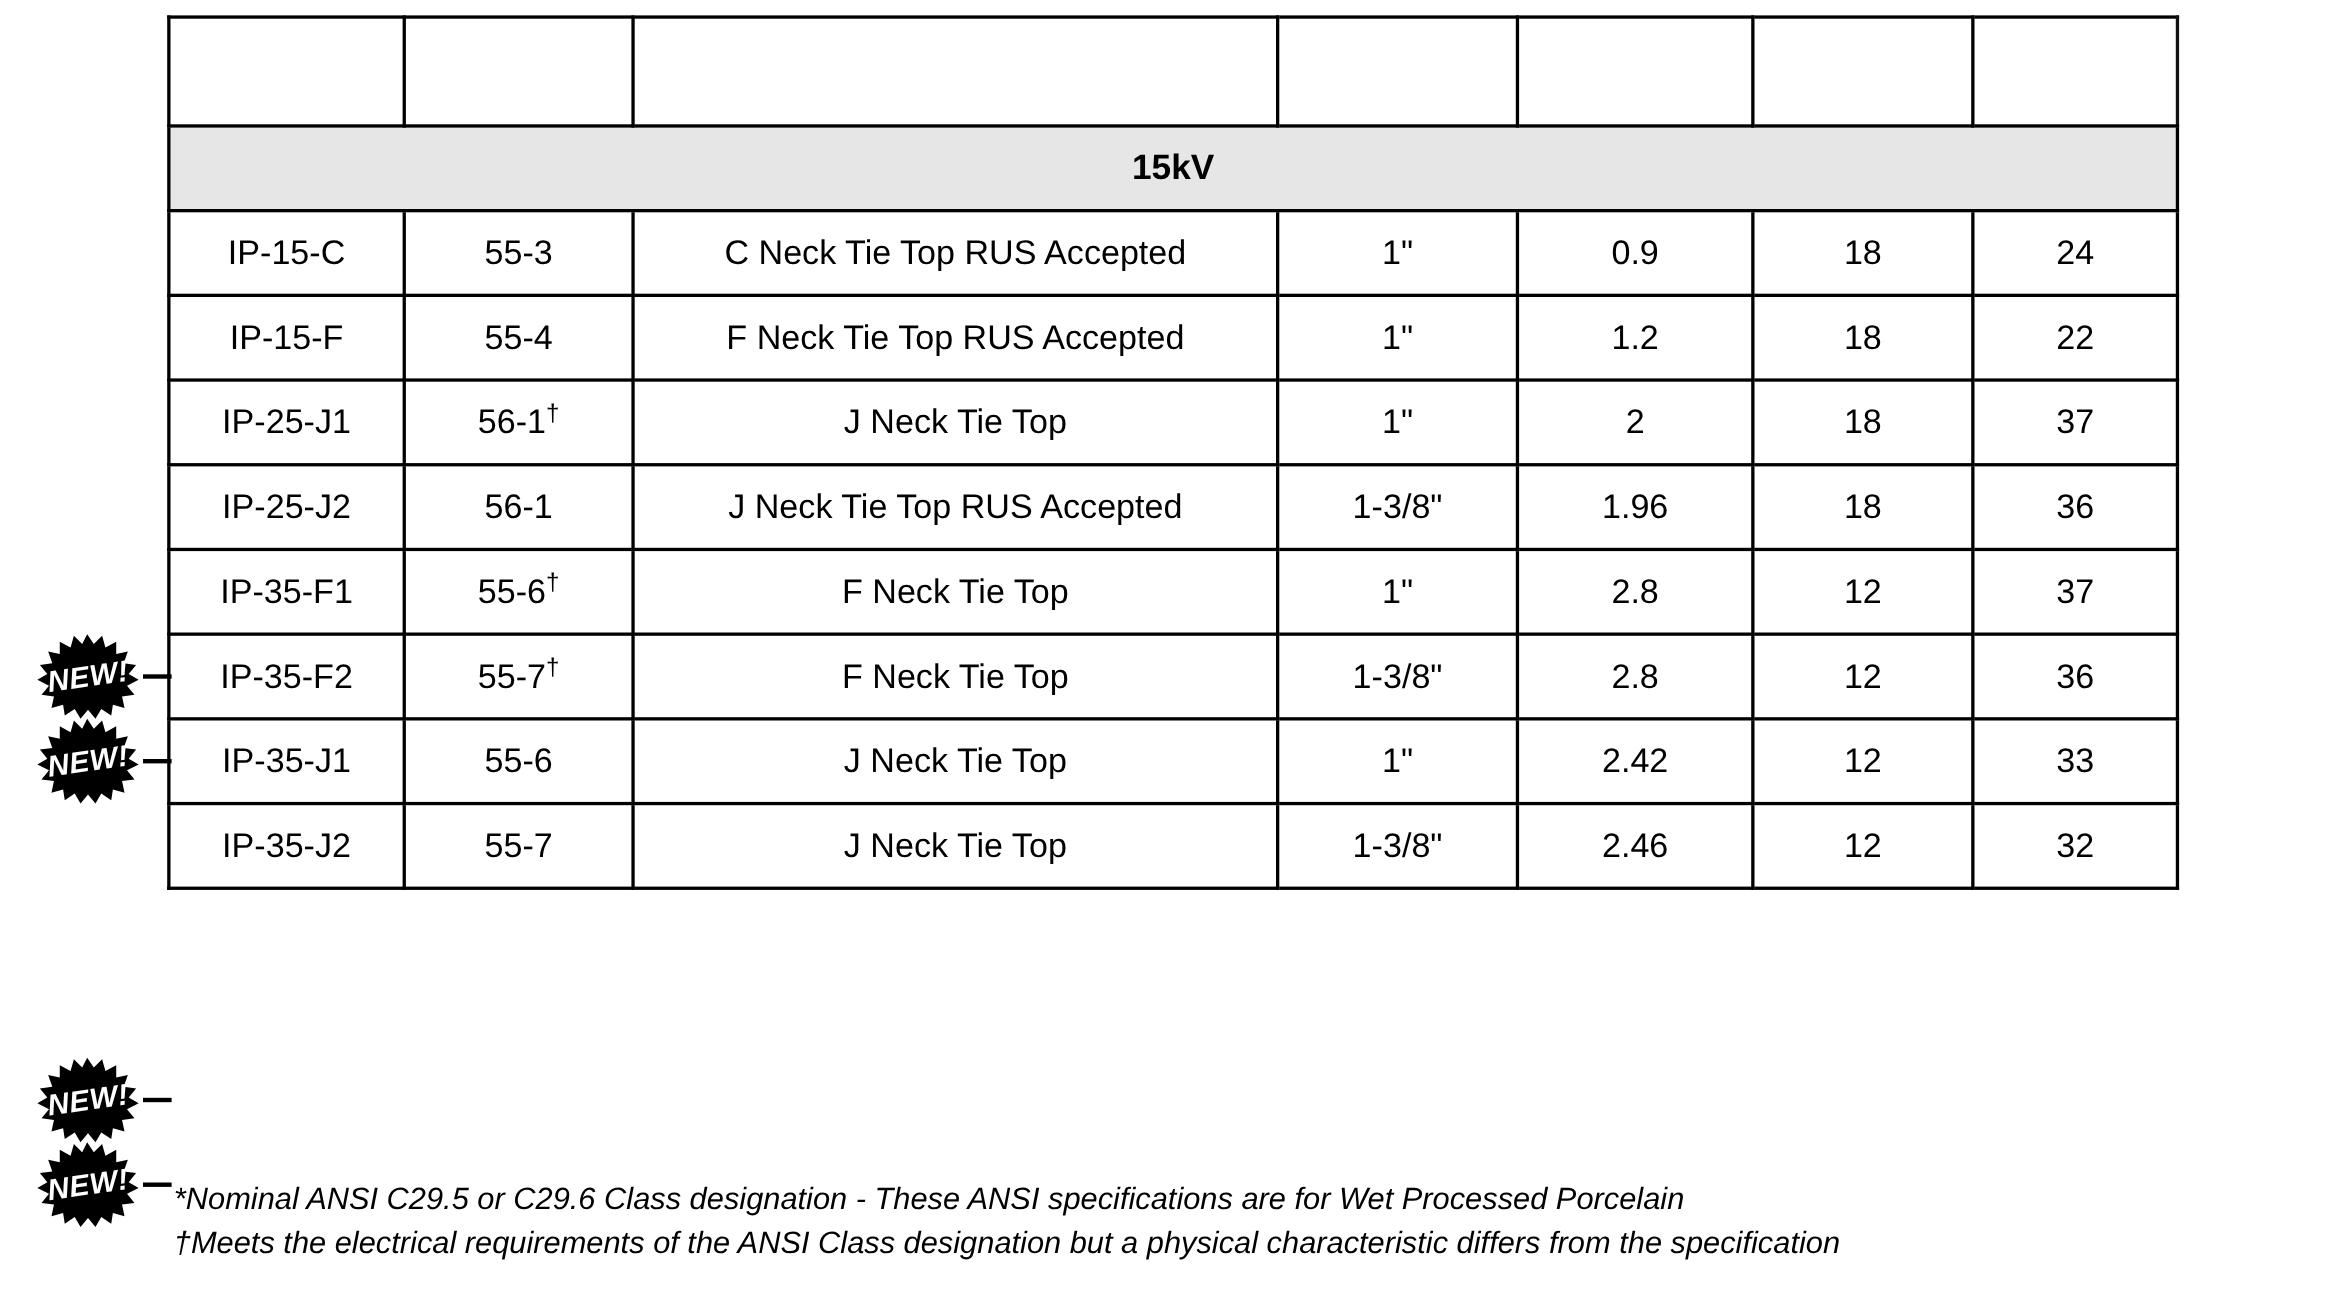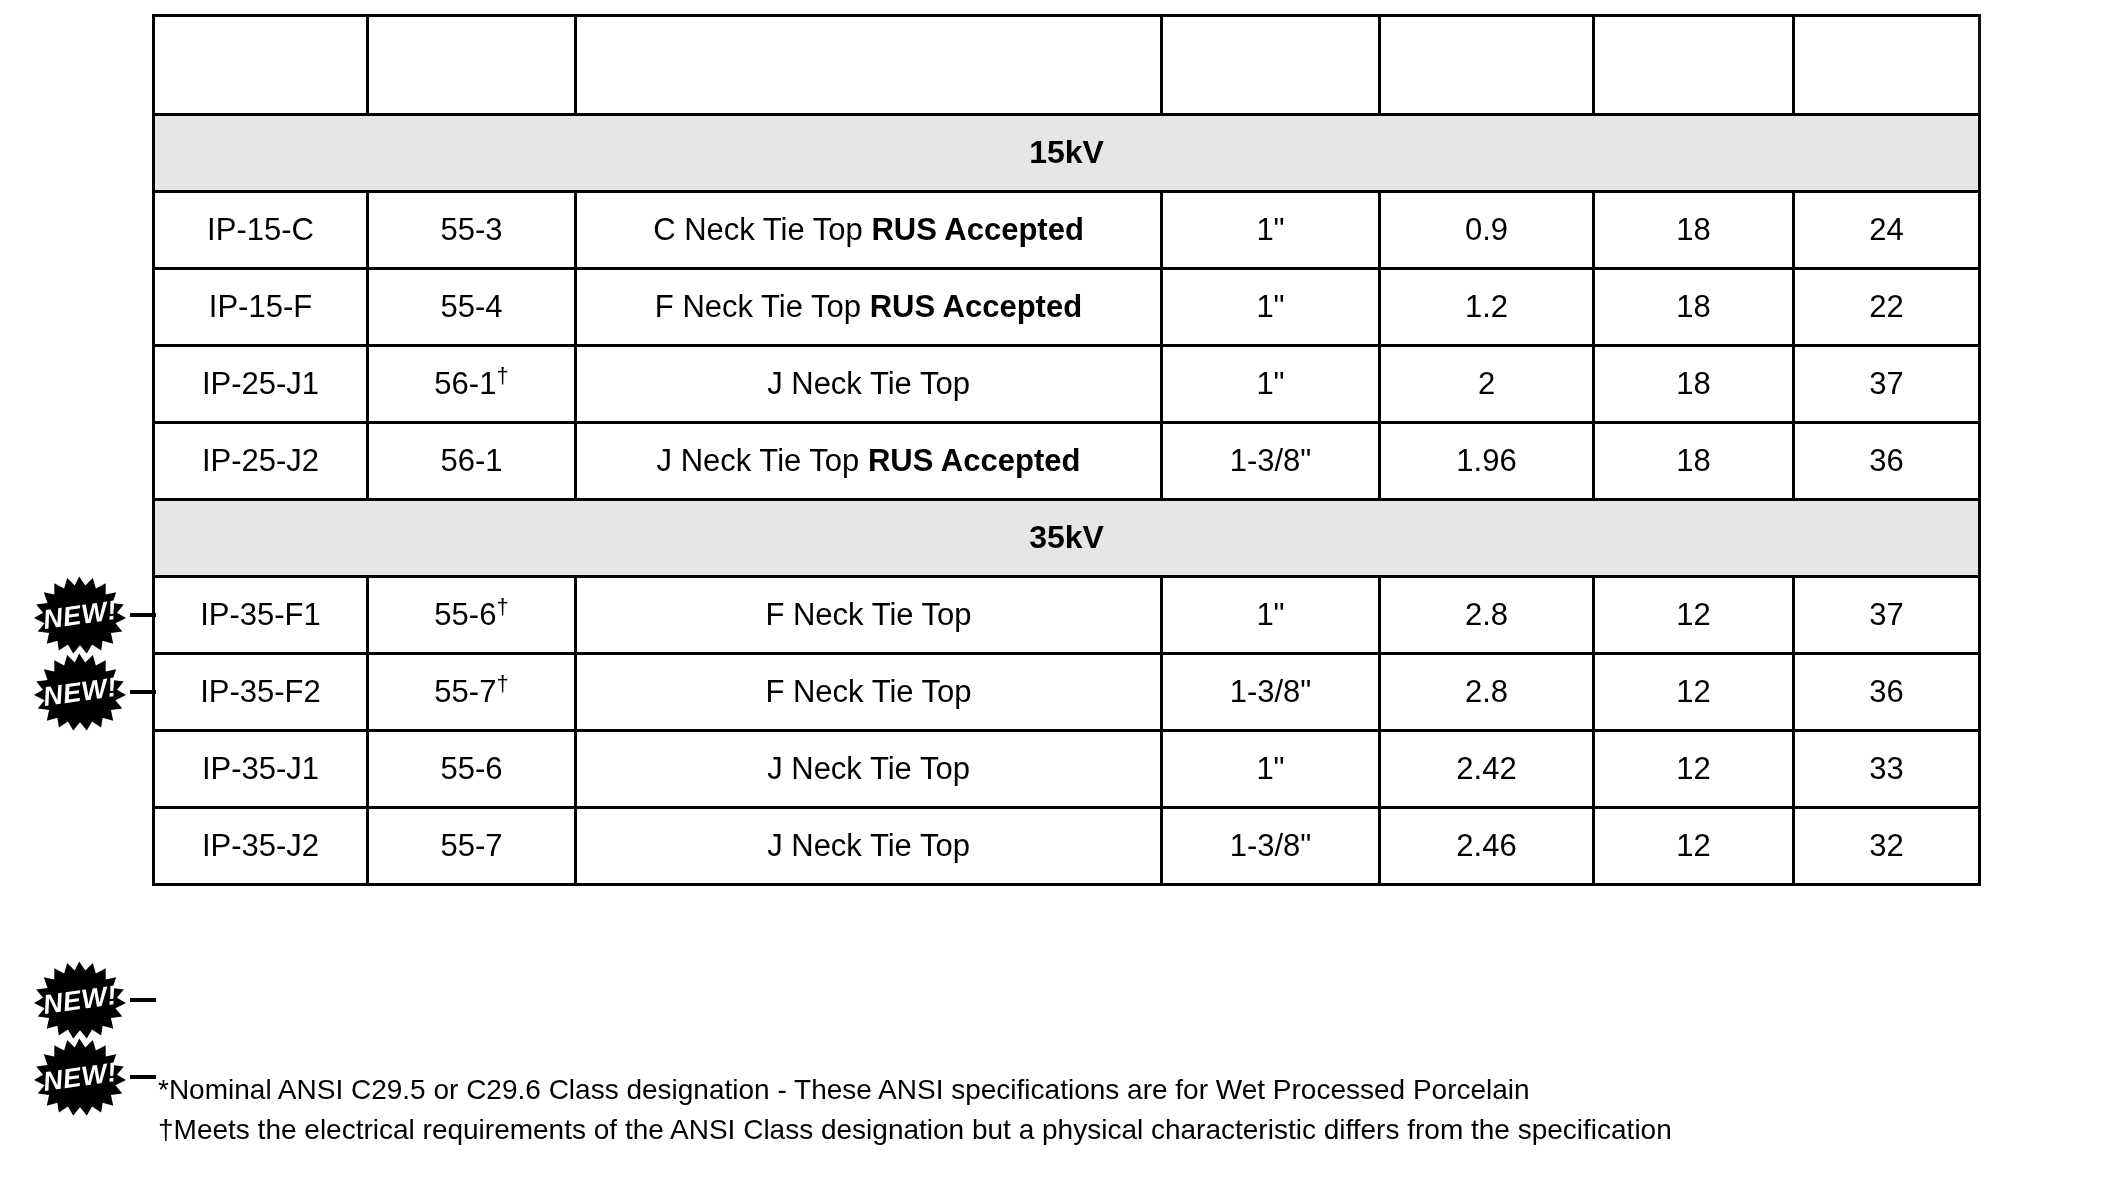--- a/index.html
+++ b/index.html
@@ -65,36 +65,36 @@
     background: #e6e6e6;
     font-weight: bold;
     font-size: 32px;
     height: 74px;
   }
   tr.data td {
     height: 74px;
     font-size: 31px;
   }
   .rus {
-    font-weight: bold;
+    font-weight: normal;
   }
   sup.dag {
     font-size: 22px;
     vertical-align: super;
     line-height: 0;
   }
   .notes {
     position: absolute;
     left: 158px;
     top: 1070px;
     width: 1900px;
     font-size: 28px;
     line-height: 1.42;
   }
-  .notes div { white-space: nowrap; }
+  .notes div { white-space: nowrap; font-style: italic; }
 
   
   .badge {
     position: absolute;
     width: 124px;
     height: 80px;
     display: flex;
     align-items: center;
     justify-content: center;
   }
@@ -203,23 +203,20 @@
             <td>37</td>
           </tr>
           <tr class="data">
             <td>IP-25-J2</td>
             <td><span>56-1</span></td>
             <td><span>J Neck Tie Top </span><span class="rus">RUS Accepted</span></td>
             <td>1-3/8"</td>
             <td>1.96</td>
             <td>18</td>
             <td>36</td>
-          </tr>
-          <tr class="group">
-            <td colspan="7">35kV</td>
           </tr>
           <tr class="data">
             <td>IP-35-F1</td>
             <td><span>55-6</span><sup class="dag">†</sup></td>
             <td><span>F Neck Tie Top</span></td>
             <td>1"</td>
             <td>2.8</td>
             <td>12</td>
             <td>37</td>
           </tr>

